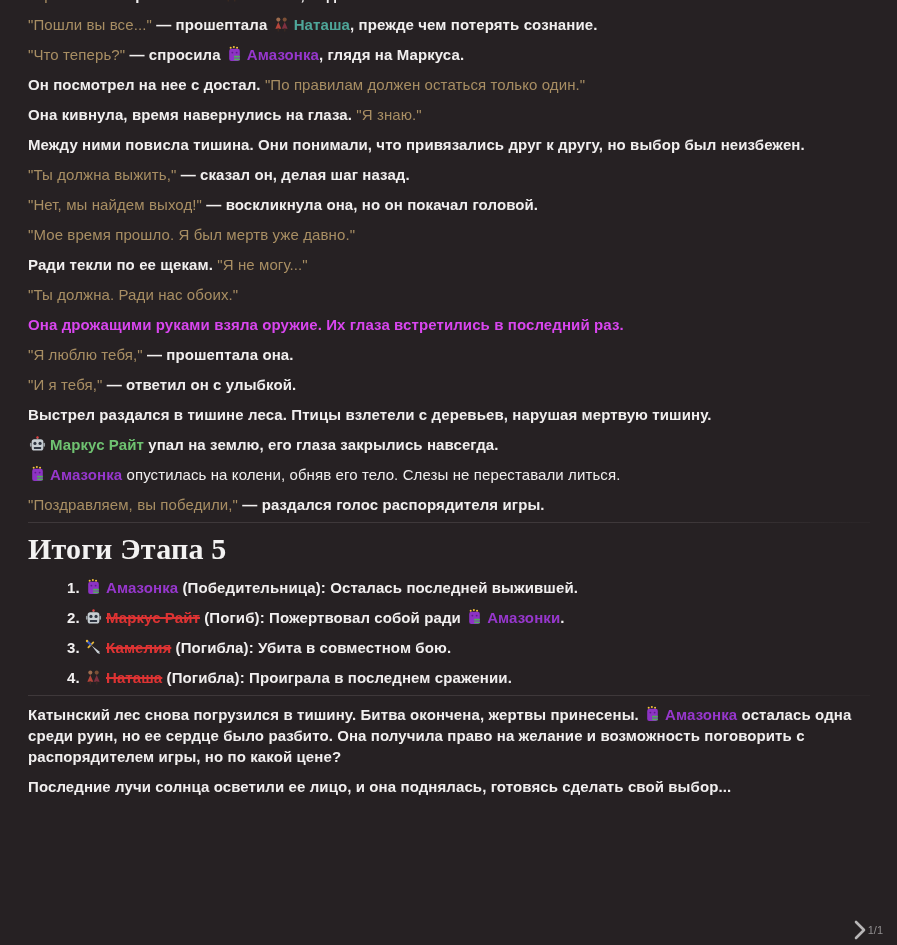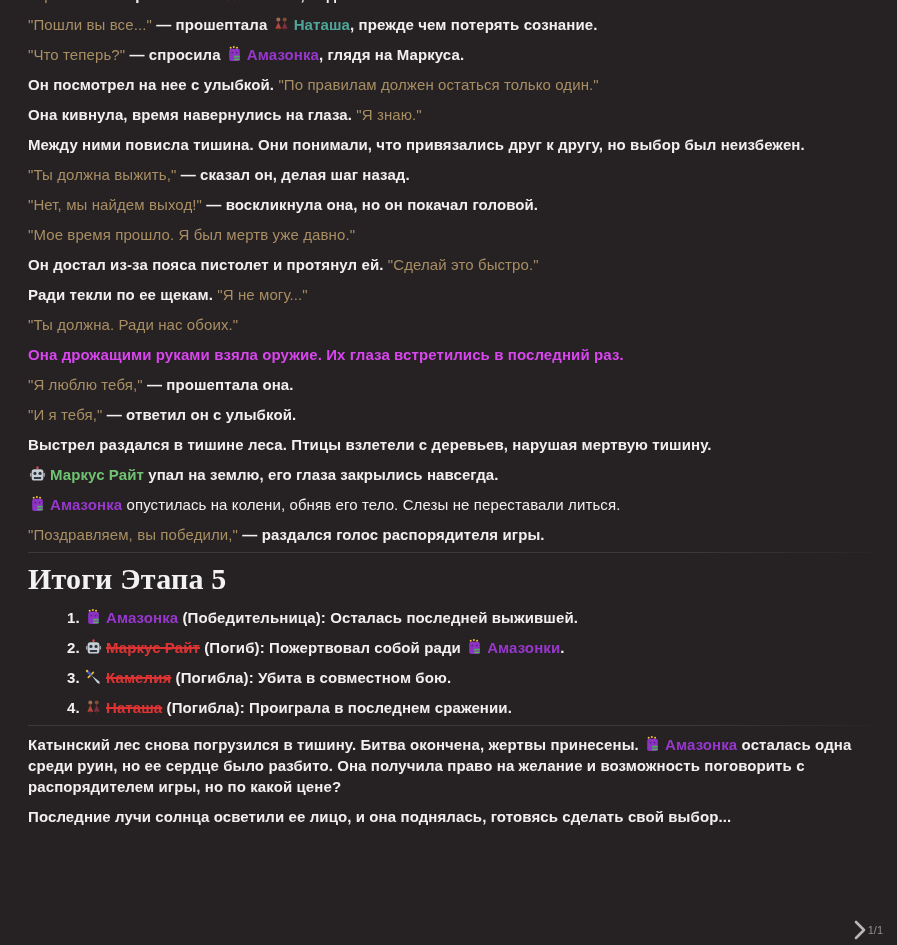--- a/index.html
+++ b/index.html
@@ -76,27 +76,26 @@
     <p><span class="seg" style="color: rgb(168, 142, 99); font-weight: 400;">"Что теперь?" </span><span class="seg" style="color: rgb(241, 239, 239); font-weight: 700;">— спросила </span><span class="inline-icon"><svg viewBox="0 0 16 16" width="17" height="17">
           <circle cx="4.4" cy="1.7" r="0.95" fill="#f4c43a"></circle>
           <circle cx="7.4" cy="1" r="0.95" fill="#f4c43a"></circle>
           <circle cx="10.4" cy="1.7" r="0.95" fill="#f4c43a"></circle>
           <rect x="3" y="2.6" width="10" height="11.6" rx="2" fill="#8d33c4"></rect>
           <circle cx="6" cy="6.2" r="0.9" fill="#5e1b8a"></circle>
           <circle cx="10" cy="6.2" r="0.9" fill="#5e1b8a"></circle>
           <rect x="7.6" y="9.2" width="5.4" height="1.6" fill="#4fae58"></rect>
           <rect x="7.6" y="11.8" width="5.4" height="1.6" fill="#4fae58"></rect>
         </svg></span><span class="seg" style="color: rgb(151, 55, 205); font-weight: 700;">Амазонка</span><span class="seg" style="color: rgb(241, 239, 239); font-weight: 700;">, глядя на Маркуса.</span></p>
-    <p><span class="seg" style="color: rgb(241, 239, 239); font-weight: 700;">Он посмотрел на нее с улыбкой. </span><span class="seg" style="color: rgb(168, 142, 99); font-weight: 400;">"По правилам должен остаться только один."</span></p>
+    <p><span class="seg" style="color: rgb(241, 239, 239); font-weight: 700;">Он посмотрел на нее с достал. </span><span class="seg" style="color: rgb(168, 142, 99); font-weight: 400;">"По правилам должен остаться только один."</span></p>
     <p><span class="seg" style="color: rgb(241, 239, 239); font-weight: 700;">Она кивнула, время навернулись на глаза. </span><span class="seg" style="color: rgb(168, 142, 99); font-weight: 400;">"Я знаю."</span></p>
     <p><span class="seg" style="color: rgb(241, 239, 239); font-weight: 700;">Между ними повисла тишина. Они понимали, что привязались друг к другу, но выбор был неизбежен.</span></p>
     <p><span class="seg" style="color: rgb(168, 142, 99); font-weight: 400;">"Ты должна выжить," </span><span class="seg" style="color: rgb(241, 239, 239); font-weight: 700;">— сказал он, делая шаг назад.</span></p>
     <p><span class="seg" style="color: rgb(168, 142, 99); font-weight: 400;">"Нет, мы найдем выход!" </span><span class="seg" style="color: rgb(241, 239, 239); font-weight: 700;">— воскликнула она, но он покачал головой.</span></p>
     <p><span class="seg" style="color: rgb(168, 142, 99); font-weight: 400;">"Мое время прошло. Я был мертв уже давно."</span></p>
-    <p><span class="seg" style="color: rgb(241, 239, 239); font-weight: 700;">Он достал из-за пояса пистолет и протянул ей. </span><span class="seg" style="color: rgb(168, 142, 99); font-weight: 400;">"Сделай это быстро."</span></p>
     <p><span class="seg" style="color: rgb(241, 239, 239); font-weight: 700;">Ради текли по ее щекам. </span><span class="seg" style="color: rgb(168, 142, 99); font-weight: 400;">"Я не могу..."</span></p>
     <p><span class="seg" style="color: rgb(168, 142, 99); font-weight: 400;">"Ты должна. Ради нас обоих."</span></p>
     <p><span class="seg" style="color: #d946ef; font-weight: 700;">Она дрожащими руками взяла оружие. Их глаза встретились в последний раз.</span></p>
     <p><span class="seg" style="color: rgb(168, 142, 99); font-weight: 400;">"Я люблю тебя," </span><span class="seg" style="color: rgb(241, 239, 239); font-weight: 700;">— прошептала она.</span></p>
     <p><span class="seg" style="color: rgb(168, 142, 99); font-weight: 400;">"И я тебя," </span><span class="seg" style="color: rgb(241, 239, 239); font-weight: 700;">— ответил он с улыбкой.</span></p>
     <p><span class="seg" style="color: rgb(241, 239, 239); font-weight: 700;">Выстрел раздался в тишине леса. Птицы взлетели с деревьев, нарушая мертвую тишину.</span></p>
     <p><span class="inline-icon"><svg viewBox="0 0 16 16" width="17" height="17">
           <rect x="7.3" y="0.8" width="1.4" height="2.2" fill="#8a9094"></rect>
           <circle cx="8" cy="1.3" r="1.1" fill="#e23b3b"></circle>
           <rect x="2.5" y="3" width="11" height="10.6" rx="2.4" fill="#c7ced3"></rect>

